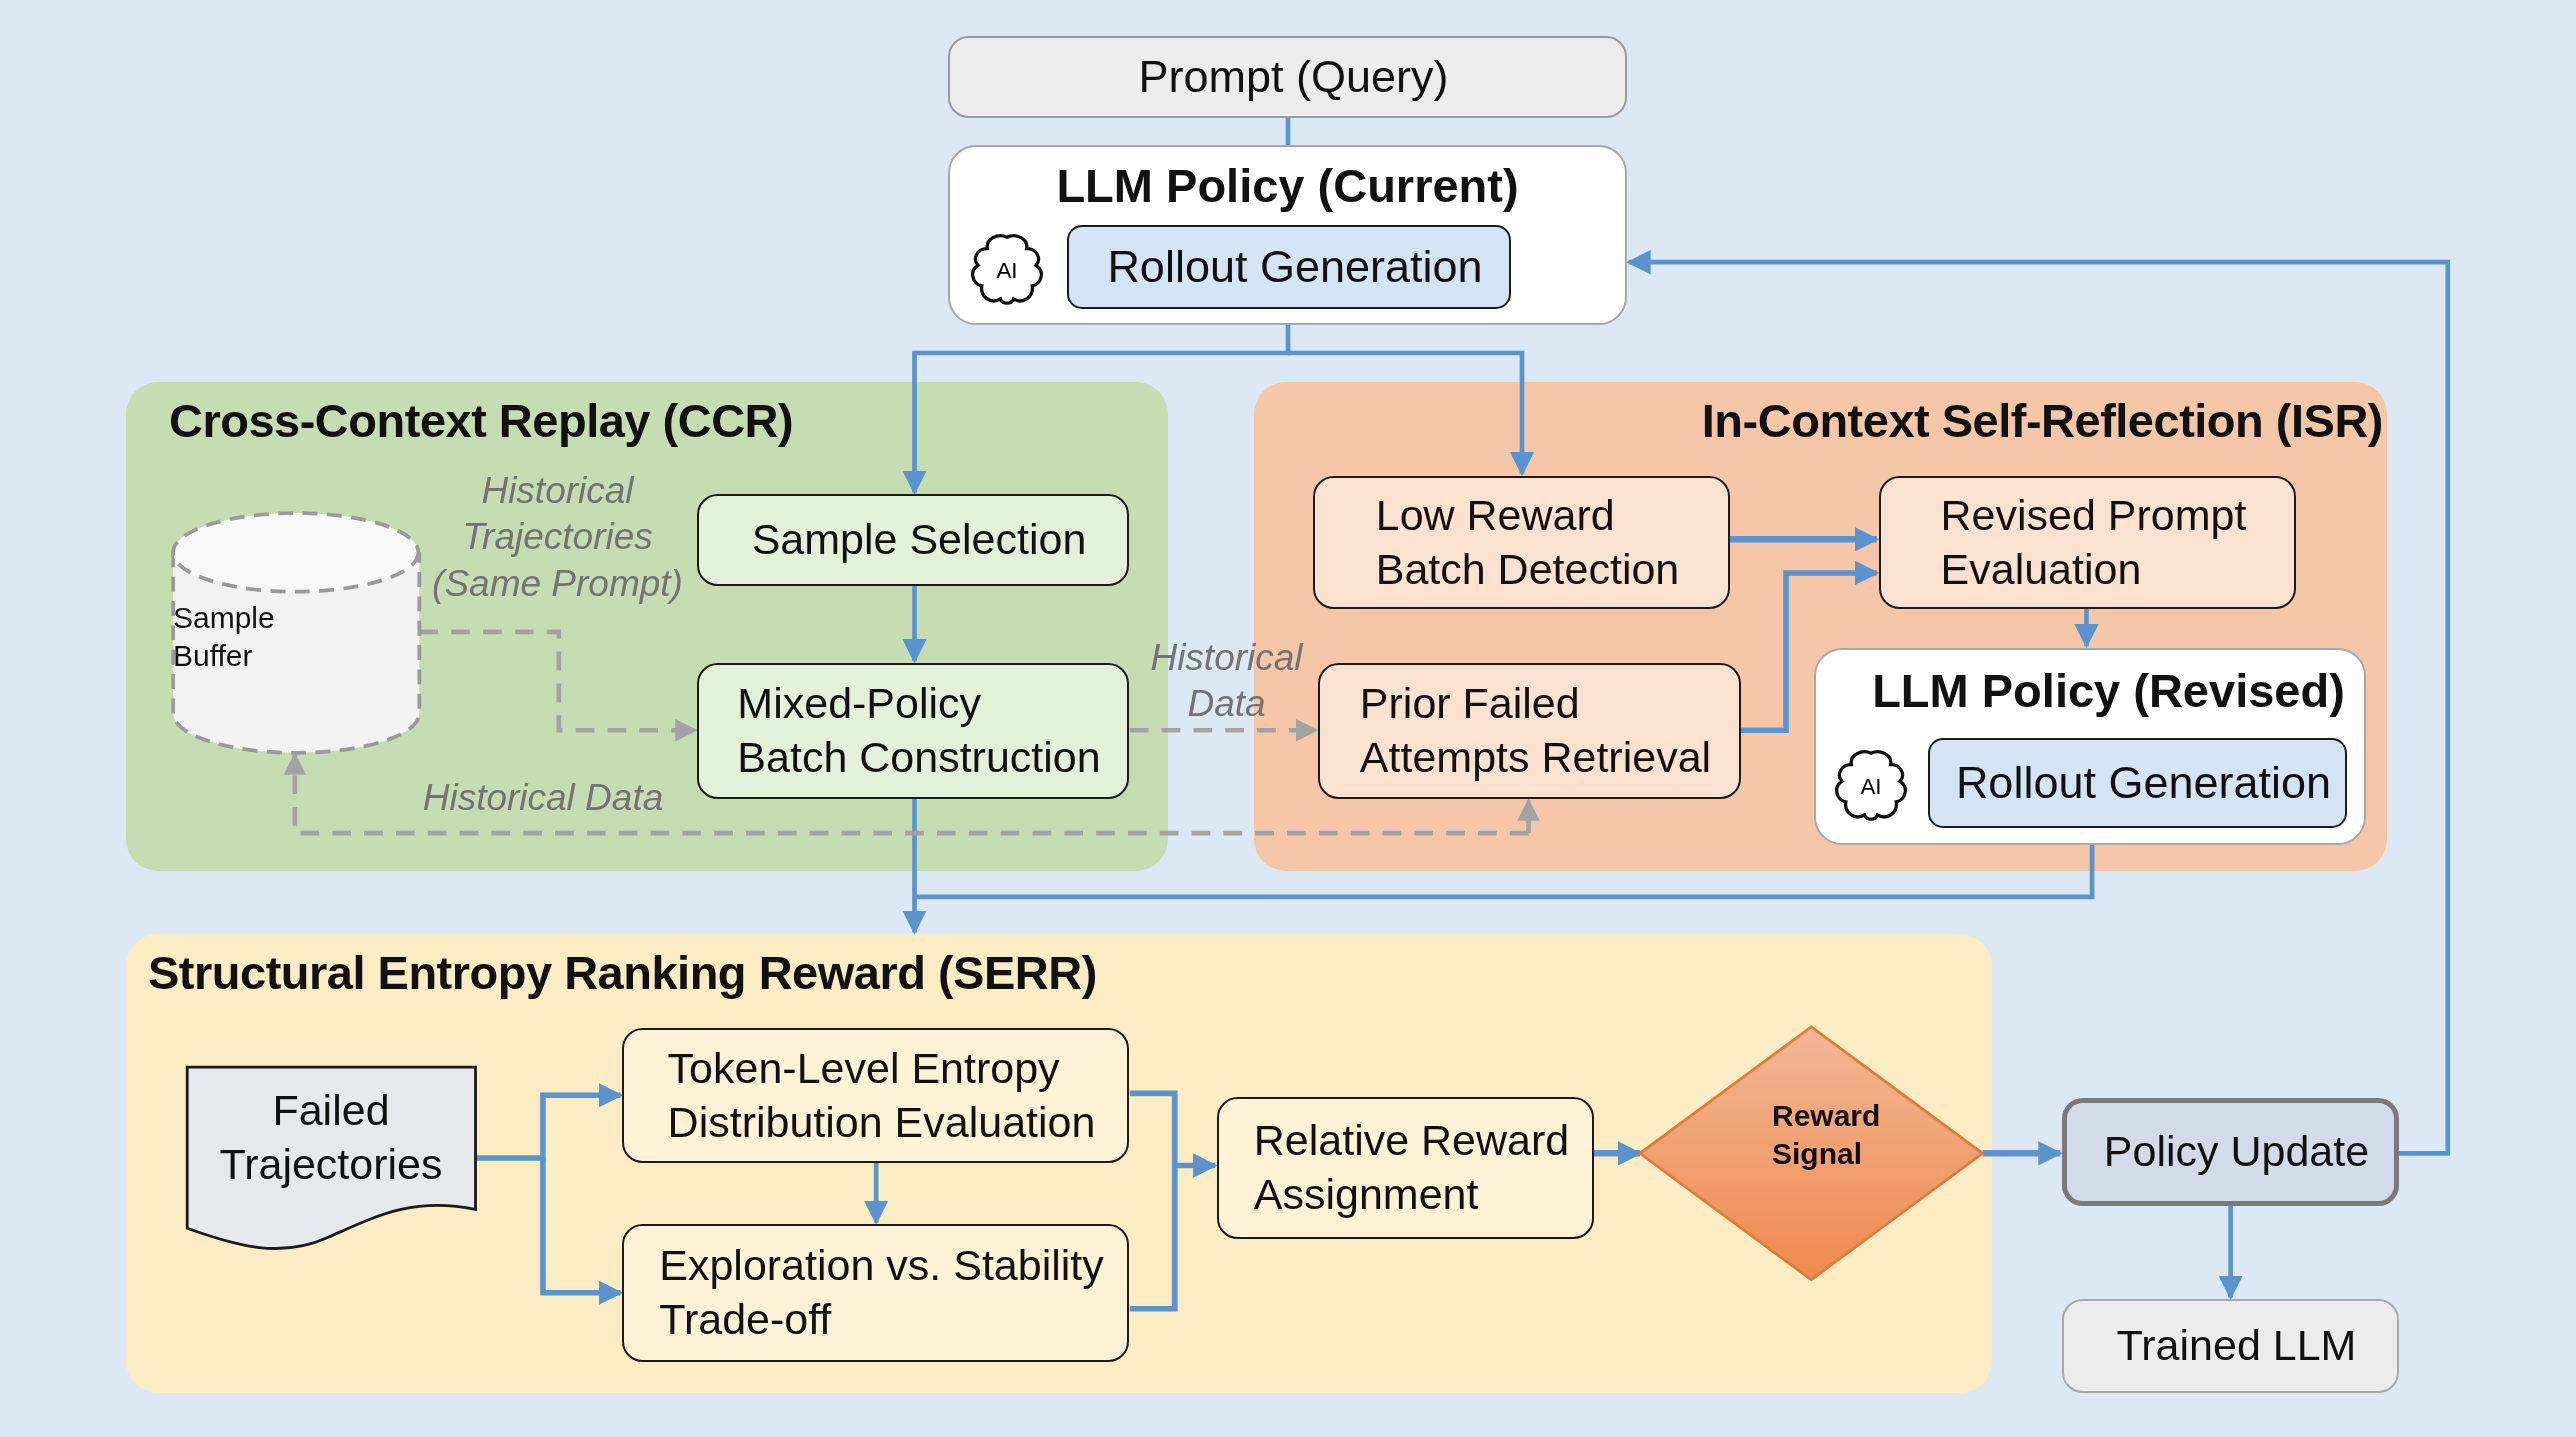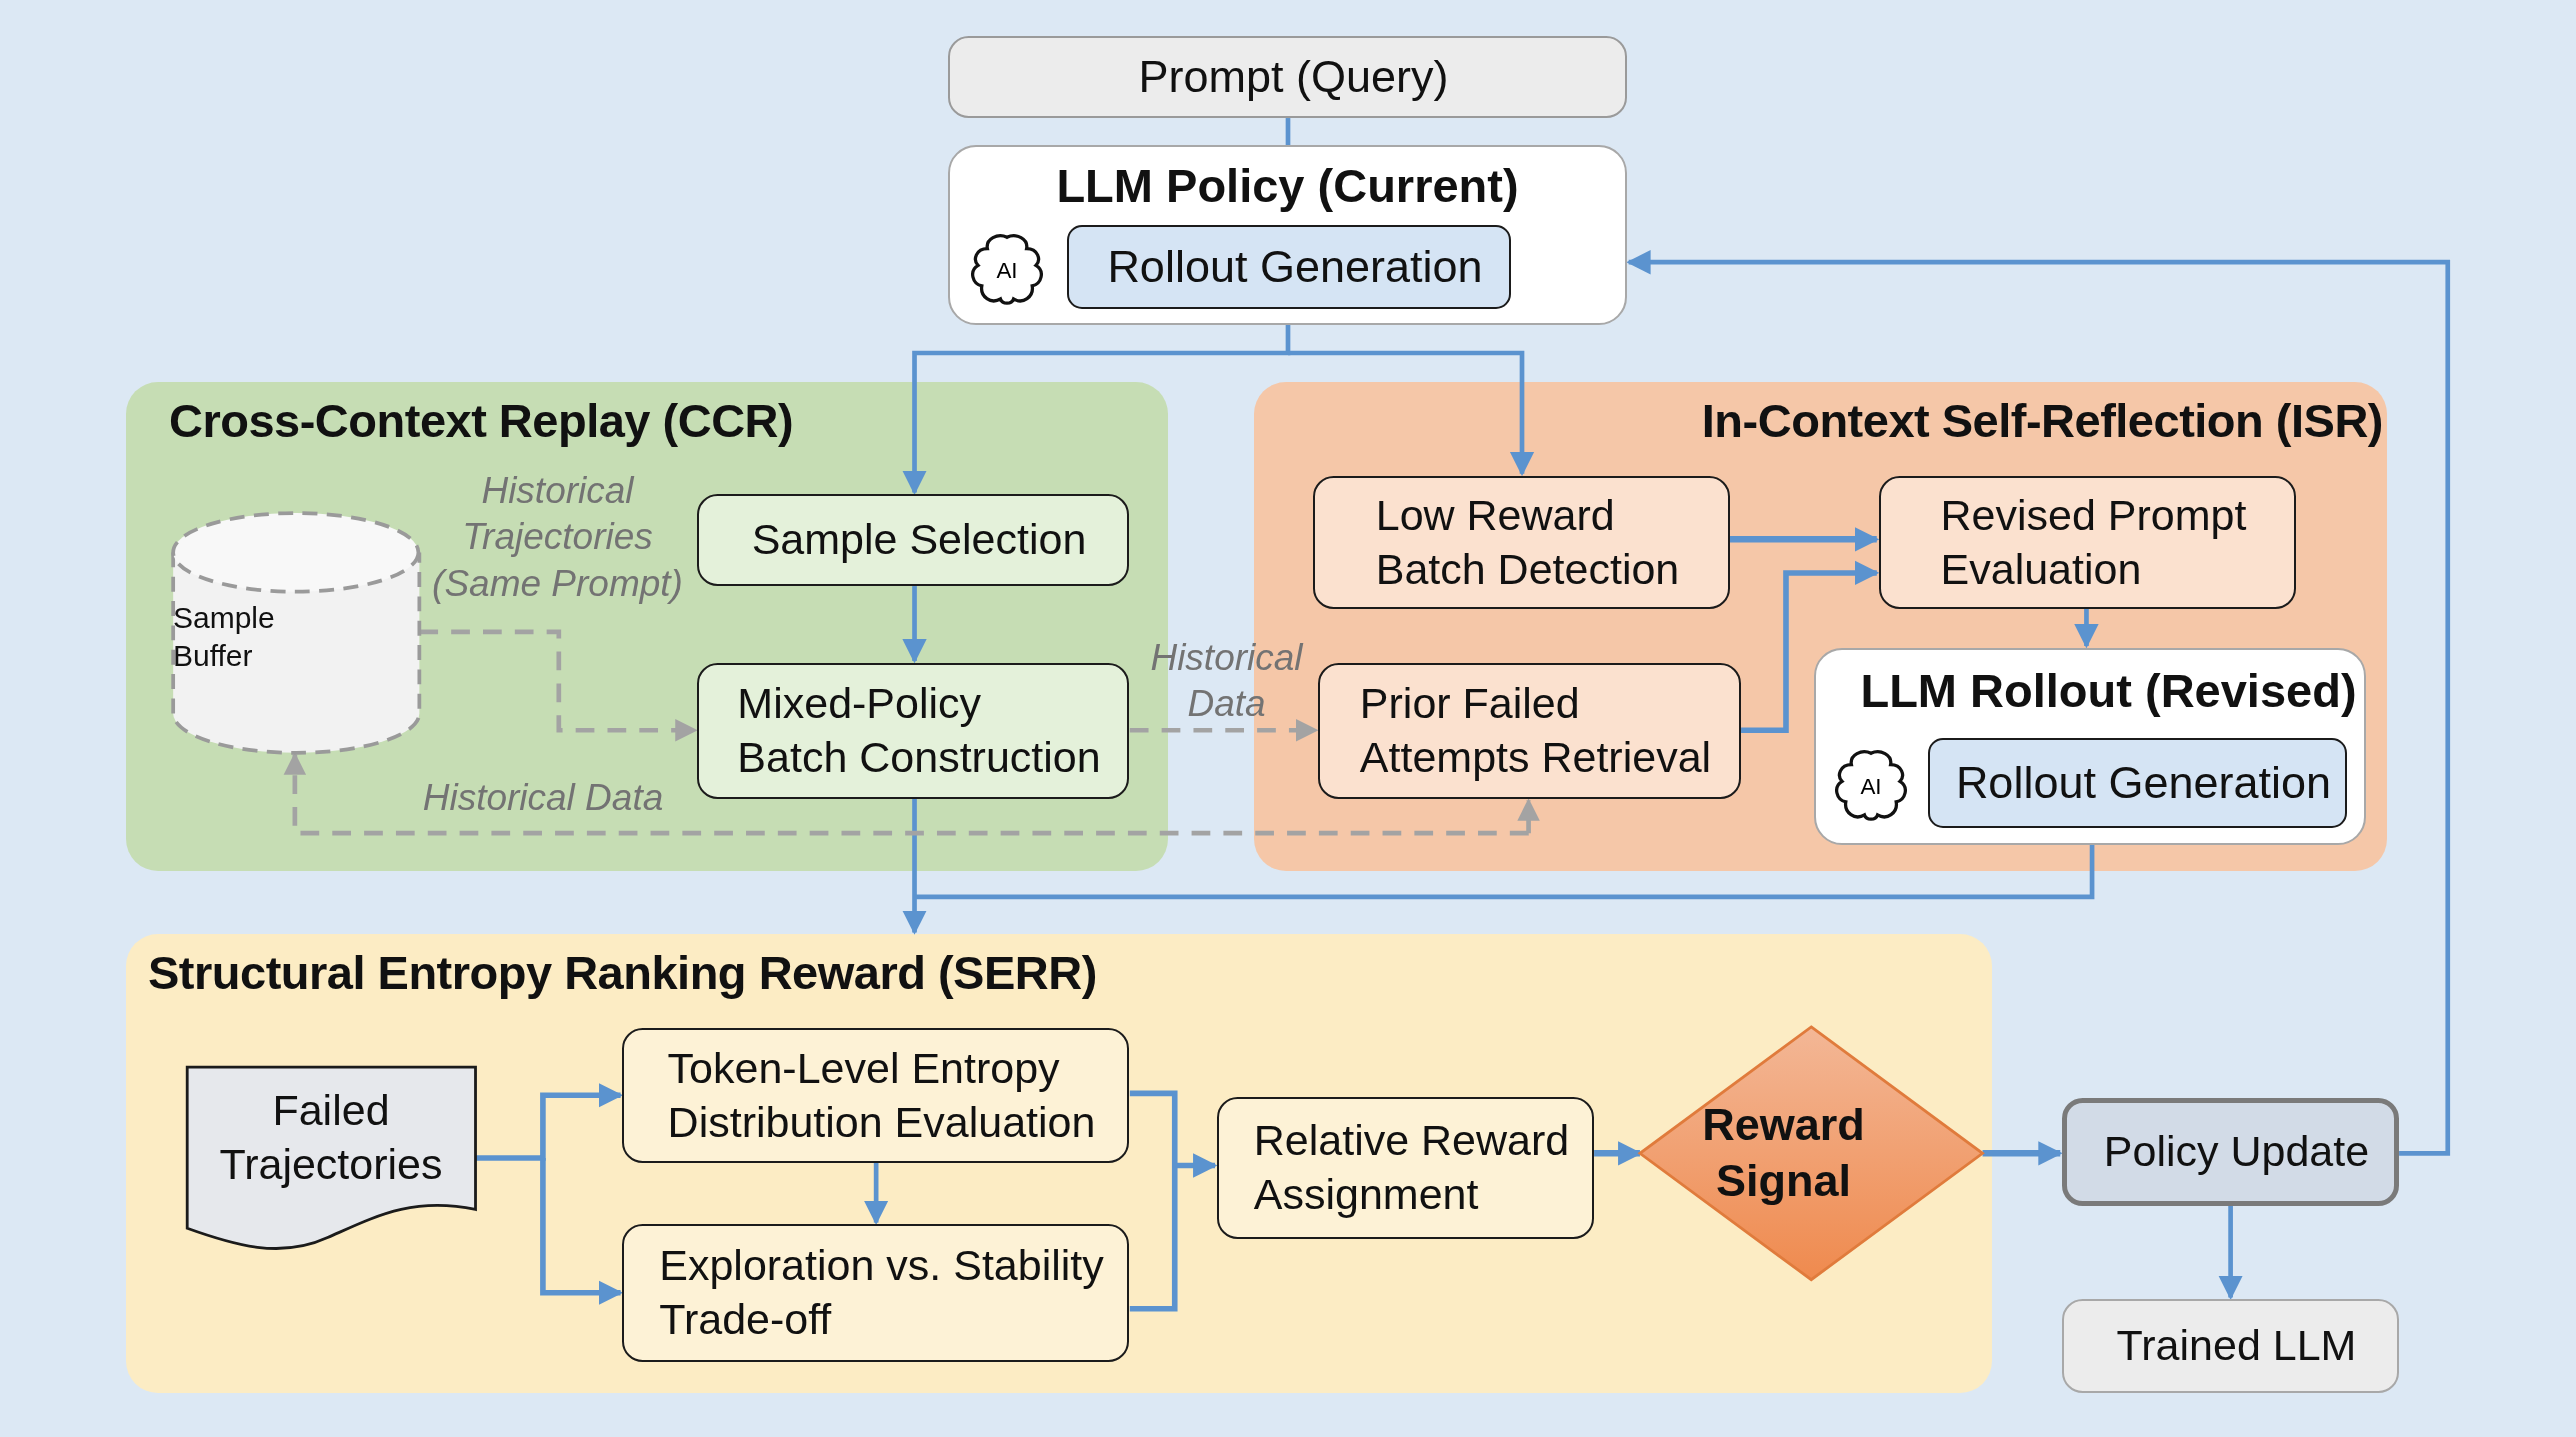--- a/index.html
+++ b/index.html
@@ -117,36 +117,36 @@
 <div class="lbl" style="left:1133px;top:635px;width:187px;">Historical
 Data</div>
 
 <div class="node" style="left:1313px;top:476px;width:417px;height:133px;background:#fbe1cf;">Low Reward
 Batch Detection</div>
 <div class="node" style="left:1879px;top:476px;width:417px;height:133px;background:#fbe1cf;">Revised Prompt
 Evaluation</div>
 <div class="node" style="left:1318px;top:663px;width:423px;height:136px;background:#fbe1cf;">Prior Failed
 Attempts Retrieval</div>
 <div class="abs" style="left:1814px;top:648px;width:552px;height:197px;background:#fff;border:2.8px solid #a8a8a8;border-radius:28px;">
-  <div style="position:absolute;left:37px;right:0;top:13px;text-align:center;font-weight:bold;font-size:47px;">LLM Rollout (Revised)</div>
+  <div style="position:absolute;left:37px;right:0;top:13px;text-align:center;font-weight:bold;font-size:47px;">LLM Policy (Revised)</div>
   <div style="position:absolute;left:13px;top:94px;width:84px;height:84px;">
     <svg width="84" height="84" viewBox="0 0 90 90">
         <path d="M45,10 C35,5 22,12 24,22 C12,22 8,34 14,40 C4,46 8,60 18,62 C16,74 28,82 38,76 C40,82 50,82 52,76 C62,82 74,74 72,62 C82,60 86,46 76,40 C82,34 78,22 66,22 C68,12 55,5 45,10 Z" fill="none" stroke="#111" stroke-width="3.5"></path>
         <text x="45" y="54" font-size="24" text-anchor="middle" font-family="Liberation Sans, sans-serif">AI</text>
       </svg>
   </div>
   <div class="node" style="left:112px;top:88px;width:419px;height:90px;background:#d5e4f4;font-size:45px;border-radius:15px;">Rollout Generation</div>
 </div>
 
 <div class="abs" style="left:187px;top:1084px;width:288px;text-align:center;font-size:43px;line-height:1.25;white-space:pre-line;">Failed
 Trajectories</div>
 <div class="node" style="left:622px;top:1028px;width:507px;height:135px;background:#fdf2d6;">Token-Level Entropy
 Distribution Evaluation</div>
 <div class="node" style="left:622px;top:1224px;width:507px;height:138px;background:#fdf2d6;">Exploration vs. Stability
 Trade-off</div>
 <div class="node" style="left:1217px;top:1097px;width:377px;height:142px;background:#fdf2d6;">Relative Reward
 Assignment</div>
-<div class="abs" style="left:1657px;top:1097px;width:253px;text-align:center;font-weight:bold;font-size:45px;line-height:1.25;white-space:pre-line;">Reward
+<div class="abs" style="left:1772px;top:1097px;width:253px;font-weight:bold;font-size:30px;line-height:1.25;white-space:pre-line;">Reward
 Signal</div>
 
 <div class="node" style="left:2062px;top:1098px;width:337px;height:108px;background:#d2dbe7;border:5.6px solid #7a7a7a;">Policy Update</div>
 <div class="node" style="left:2062px;top:1299px;width:337px;height:94px;background:#ececec;border:2.8px solid #a8a8a8;">Trained LLM</div>
 
 
 </body></html>

